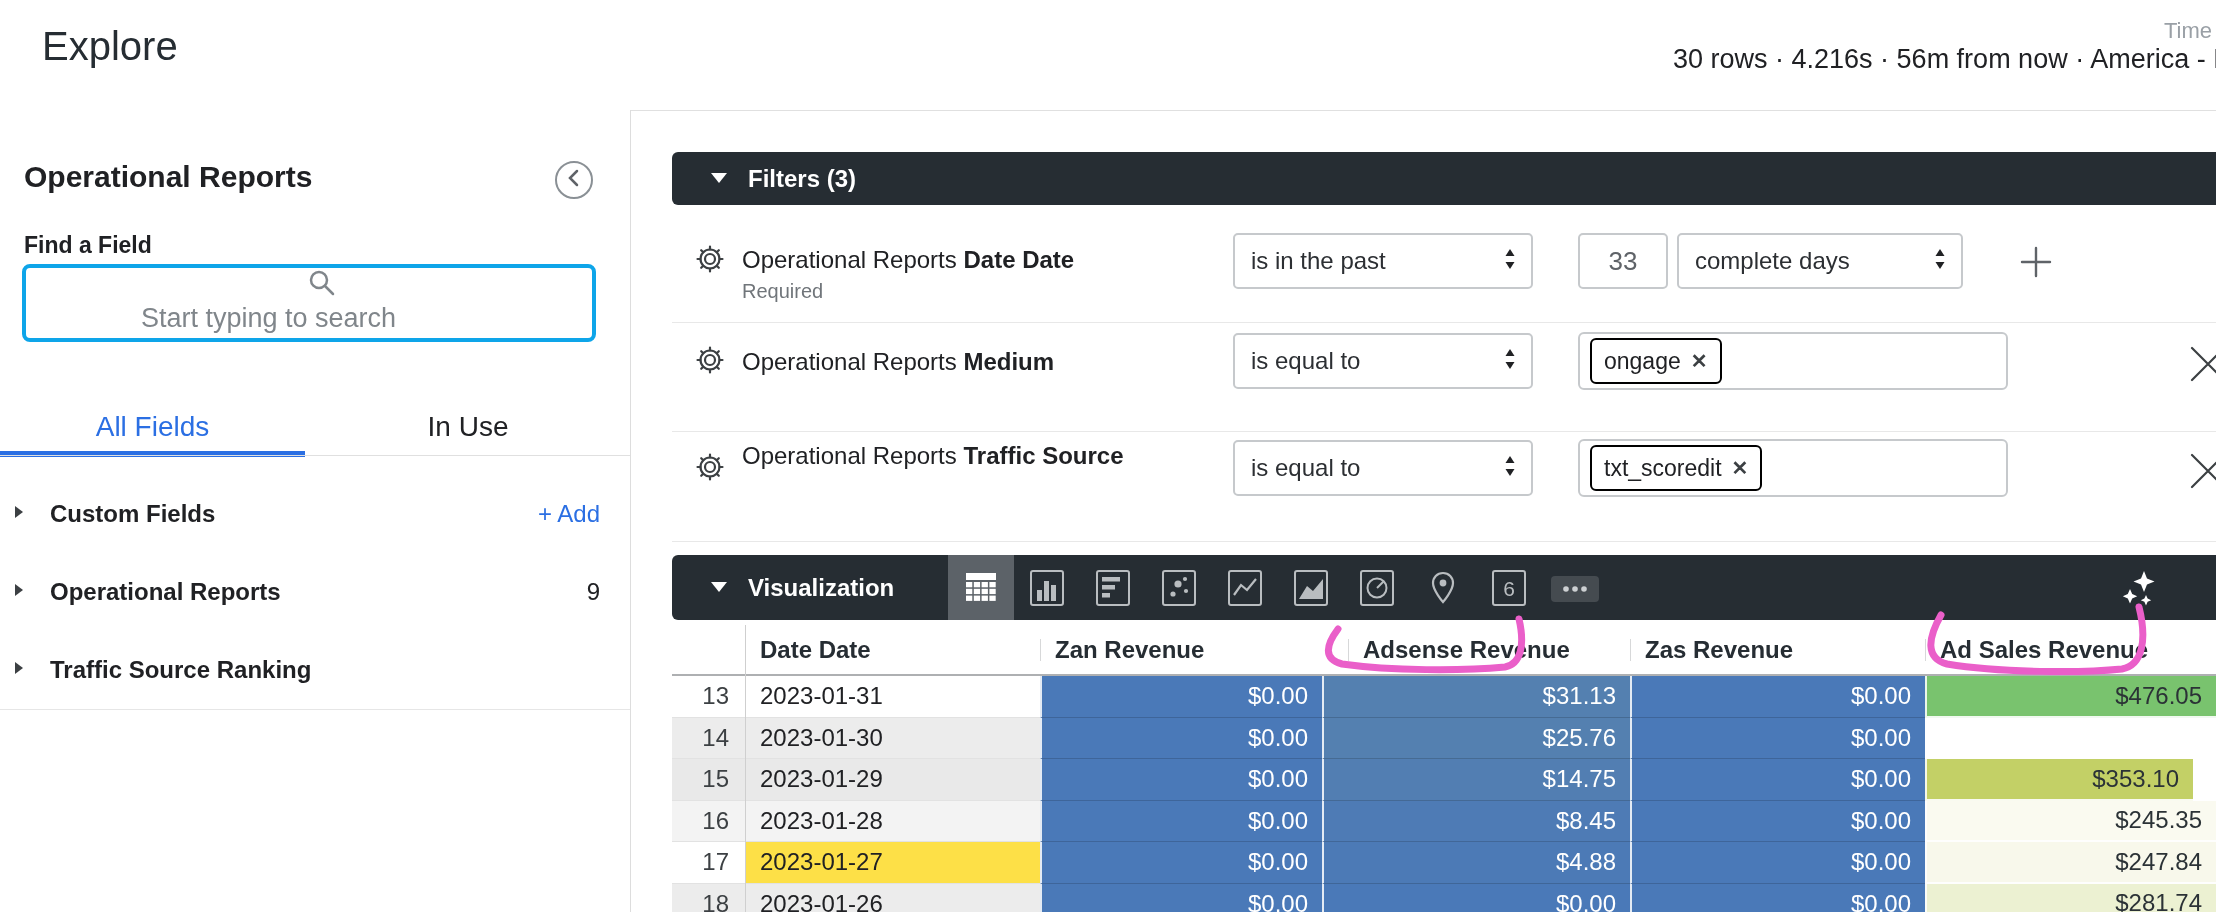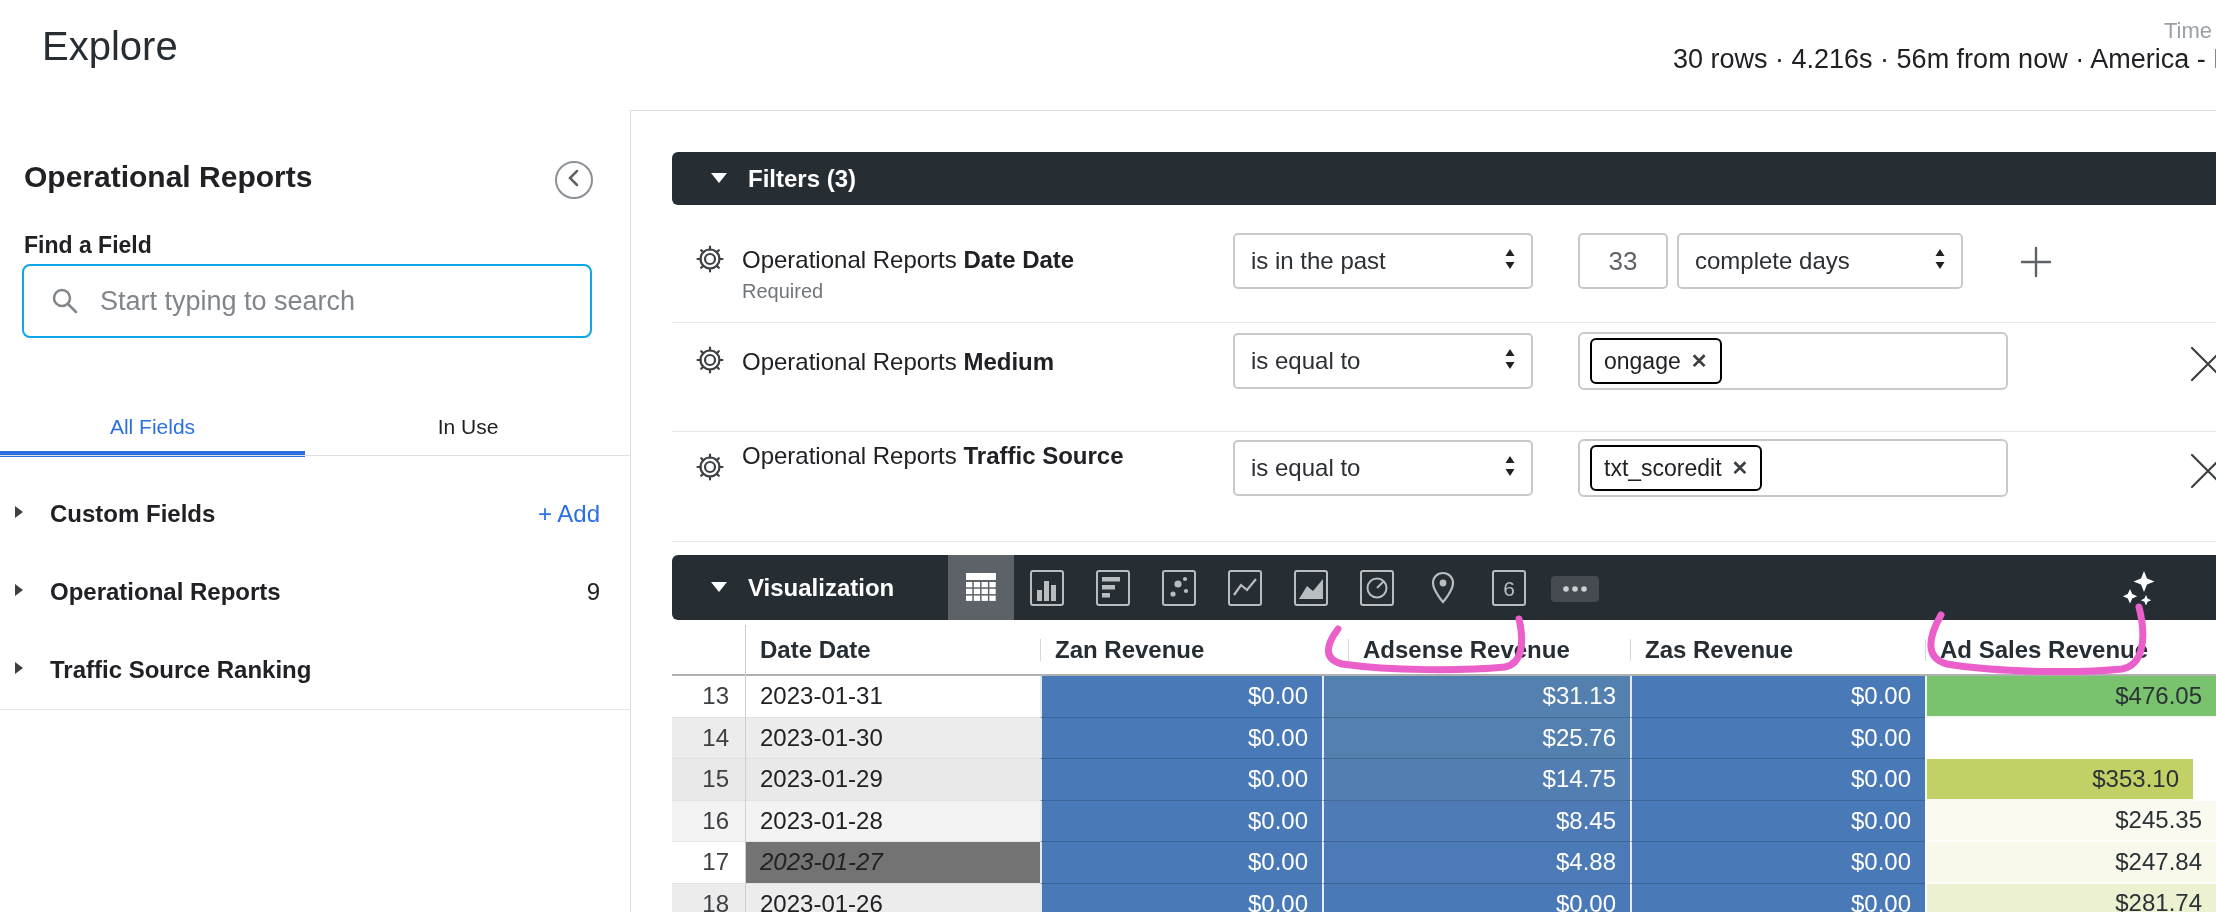--- a/index.html
+++ b/index.html
@@ -13,26 +13,26 @@
   #tz-label{left:2164px;top:18px;font-size:22px;color:#9aa0a6;white-space:nowrap;}
   #meta-line{left:1673px;top:44px;font-size:27px;color:#202124;white-space:nowrap;}
 
   
   #sidebar{left:0;top:110px;width:630px;height:802px;background:#fff;border-right:1px solid:#ddd;}
   #sidebar{border-right:1px solid #ddd;}
   #sb-title{left:24px;top:160px;font-size:30px;font-weight:700;color:#202124;}
   #sb-collapse{left:555px;top:161px;width:34px;height:34px;border:2px solid #8a9095;border-radius:50%;
                display:flex;align-items:center;justify-content:center;cursor:pointer;}
   #sb-find{left:24px;top:232px;font-size:23px;font-weight:700;}
-  #sb-search{left:22px;top:264px;width:566px;height:70px;border:2px solid #0ea5e9;border-radius:8px;
-             display:flex;align-items:center;background:#fff;}
+  #sb-search{left:22px;top:264px;width:566px;height:70px;border:4px solid #0ea5e9;border-radius:8px;
+             display:flex;align-items:center;background:#fff;flex-direction:column;}
   #sb-search input{border:none;outline:none;font-size:27px;color:#202124;flex:1;background:transparent;
                    font-family:"Liberation Sans",sans-serif;}
   #sb-search input::placeholder{color:#80868b;}
-  .tab{top:404px;height:46px;font-size:21px;font-weight:500;display:flex;align-items:center;justify-content:center;cursor:pointer;}
+  .tab{top:404px;height:46px;font-size:28px;font-weight:500;display:flex;align-items:center;justify-content:center;cursor:pointer;}
   #tab-all{left:0;width:305px;color:#2b6fe3;}
   #tab-inuse{left:305px;width:326px;color:#202124;}
   #tab-underline{left:0;top:451px;width:305px;height:6px;background:#2b6fe3;}
   #tab-border{left:0;top:455px;width:630px;height:1px;background:#e0e0e0;}
   .sb-row{left:0;width:630px;height:78px;border-bottom:1px solid #e6e6e6;display:flex;align-items:center;cursor:pointer;background:#fff;}
   .sb-caret{margin-left:12px;width:22px;}
   .sb-label{margin-left:16px;font-size:24px;font-weight:700;color:#202124;}
   .sb-accessory{margin-left:auto;margin-right:30px;font-size:24px;}
   .acc-add{color:#2b6fe3;font-weight:500;}
   .acc-count{color:#202124;}
@@ -402,21 +402,21 @@
     <div class="t-row">
       <div class="t-cell c-num" style="background: rgb(243, 243, 243);">16</div>
       <div class="t-cell c-date" style="background: rgb(243, 243, 243);">2023-01-28</div>
       <div class="t-cell c-val sep-dark" style="width: 282px; background: rgb(74, 121, 184); color: rgb(255, 255, 255);">$0.00</div>
       <div class="t-cell c-val sep-dark" style="width: 308px; background: rgb(78, 123, 181); color: rgb(255, 255, 255);">$8.45</div>
       <div class="t-cell c-val sep-dark" style="width: 295px; background: rgb(74, 121, 184); color: rgb(255, 255, 255);">$0.00</div>
       <div class="t-cell c-val sep-light" style="width: 291px; background: rgb(250, 250, 240); color: rgb(43, 50, 54);">$245.35</div>
     </div>
     <div class="t-row">
       <div class="t-cell c-num" style="background: rgb(255, 255, 255);">17</div>
-      <div class="t-cell c-date" style="background: #737373; font-style: italic;">2023-01-27</div>
+      <div class="t-cell c-date" style="background: #fde047;">2023-01-27</div>
       <div class="t-cell c-val sep-dark" style="width: 282px; background: rgb(74, 121, 184); color: rgb(255, 255, 255);">$0.00</div>
       <div class="t-cell c-val sep-dark" style="width: 308px; background: rgb(76, 122, 182); color: rgb(255, 255, 255);">$4.88</div>
       <div class="t-cell c-val sep-dark" style="width: 295px; background: rgb(74, 121, 184); color: rgb(255, 255, 255);">$0.00</div>
       <div class="t-cell c-val sep-light" style="width: 291px; background: rgb(248, 248, 235); color: rgb(43, 50, 54);">$247.84</div>
     </div>
     <div class="t-row">
       <div class="t-cell c-num" style="background: rgb(236, 236, 236);">18</div>
       <div class="t-cell c-date" style="background: rgb(236, 236, 236);">2023-01-26</div>
       <div class="t-cell c-val sep-dark" style="width: 282px; background: rgb(74, 121, 184); color: rgb(255, 255, 255);">$0.00</div>
       <div class="t-cell c-val sep-dark" style="width: 308px; background: rgb(74, 121, 184); color: rgb(255, 255, 255);">$0.00</div>

